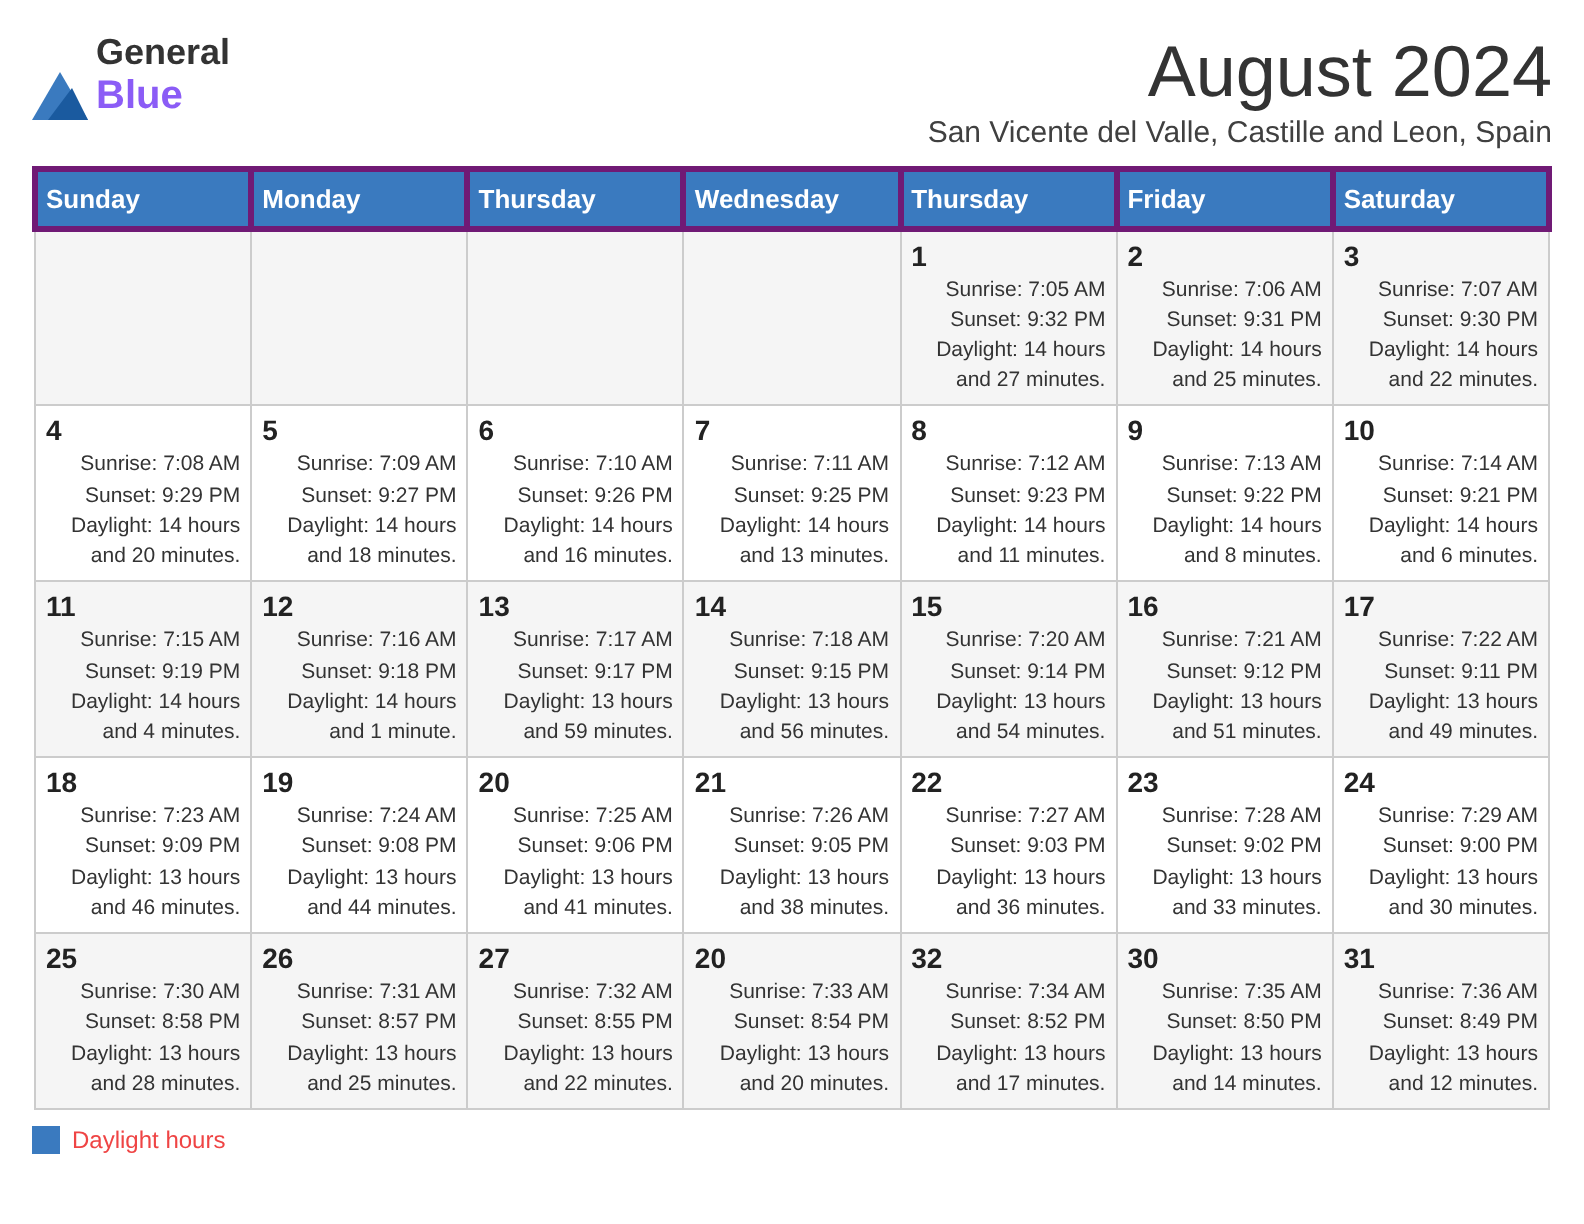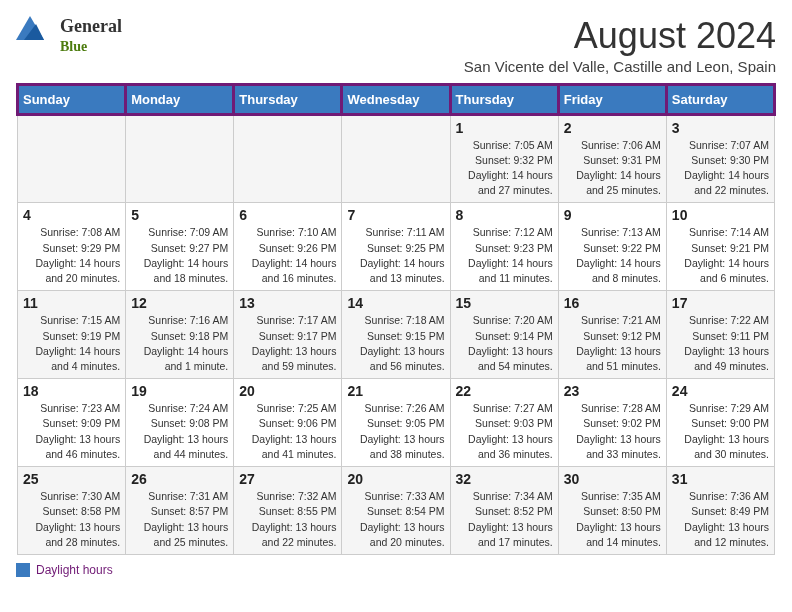--- a/index.html
+++ b/index.html
@@ -11,33 +11,32 @@
       padding: 16px;
     }
     .header-section {
       display: flex;
       align-items: flex-start;
       justify-content: space-between;
       margin-bottom: 8px;
     }
     .logo {
       display: flex;
-      align-items: flex-start;
-      gap: 16px;
-      font-family: Liberation Serif, serif;
+      align-items: flex-end;
+      gap: 4px;
     }
     .logo-text-general {
       font-size: 18px;
       font-weight: bold;
       color: #333;
     }
     .logo-text-blue {
-      font-size: 14px;
-      font-weight: bold;
-      color: #4d7c0f;
+      font-size: 20px;
+      font-weight: bold;
+      color: #8b5cf6;
     }
     .logo-icon {
       width: 28px;
       height: 24px;
     }
     .title-section {
       text-align: right;
     }
     .main-title {
       font-size: 36px;
@@ -90,21 +89,21 @@
       line-height: 1.45;
       font-size: 10.5px;
       text-align: right;
     }
     .empty-cell {
       background-color: #f5f5f5;
     }
     .footer-note {
       margin-top: 8px;
       font-size: 12px;
-      color: #701a75;
+      color: #ef4444;
       display: flex;
       align-items: center;
       gap: 6px;
     }
     .footer-note-box {
       width: 14px;
       height: 14px;
       background: #3a7abf;
       display: inline-block;
     }

